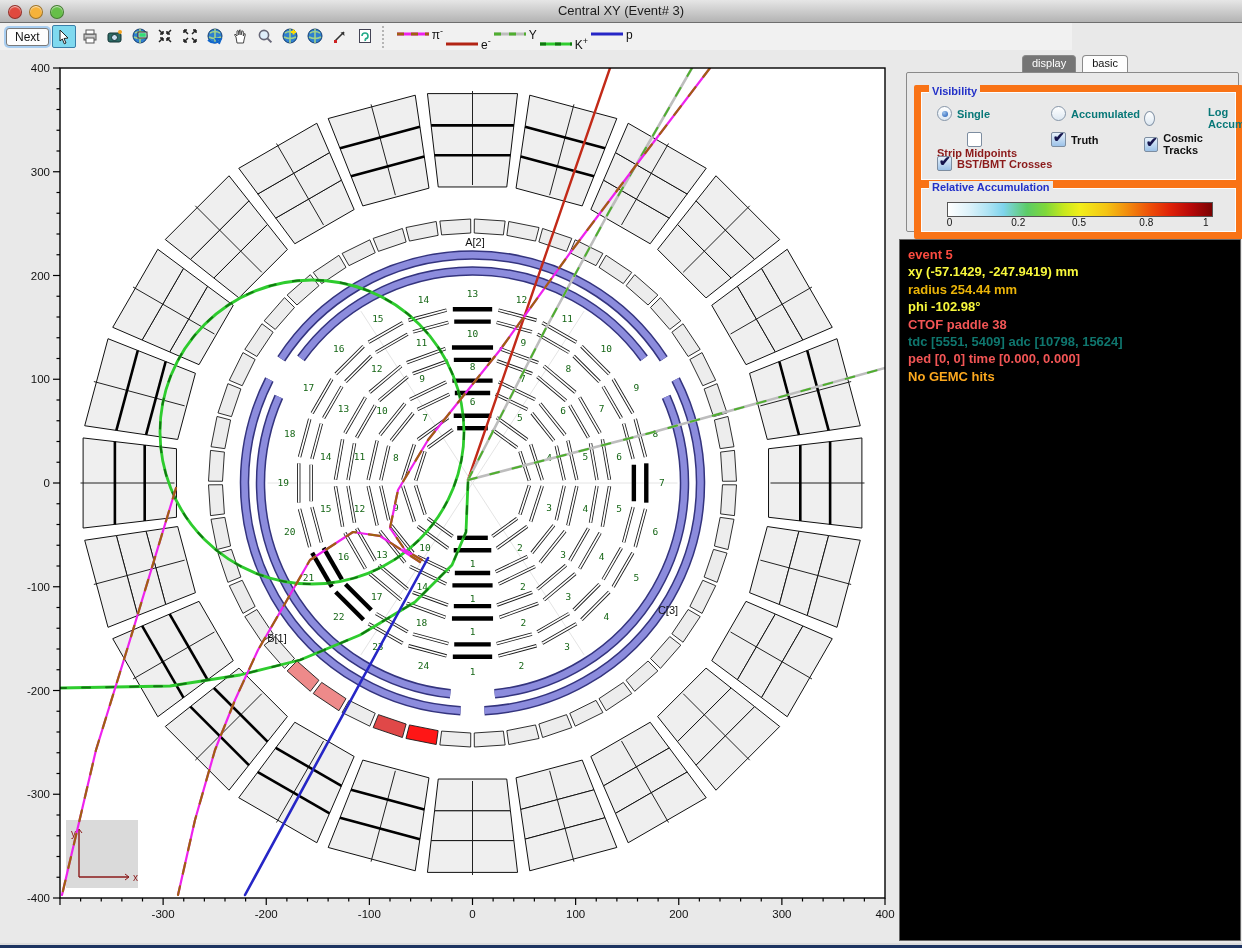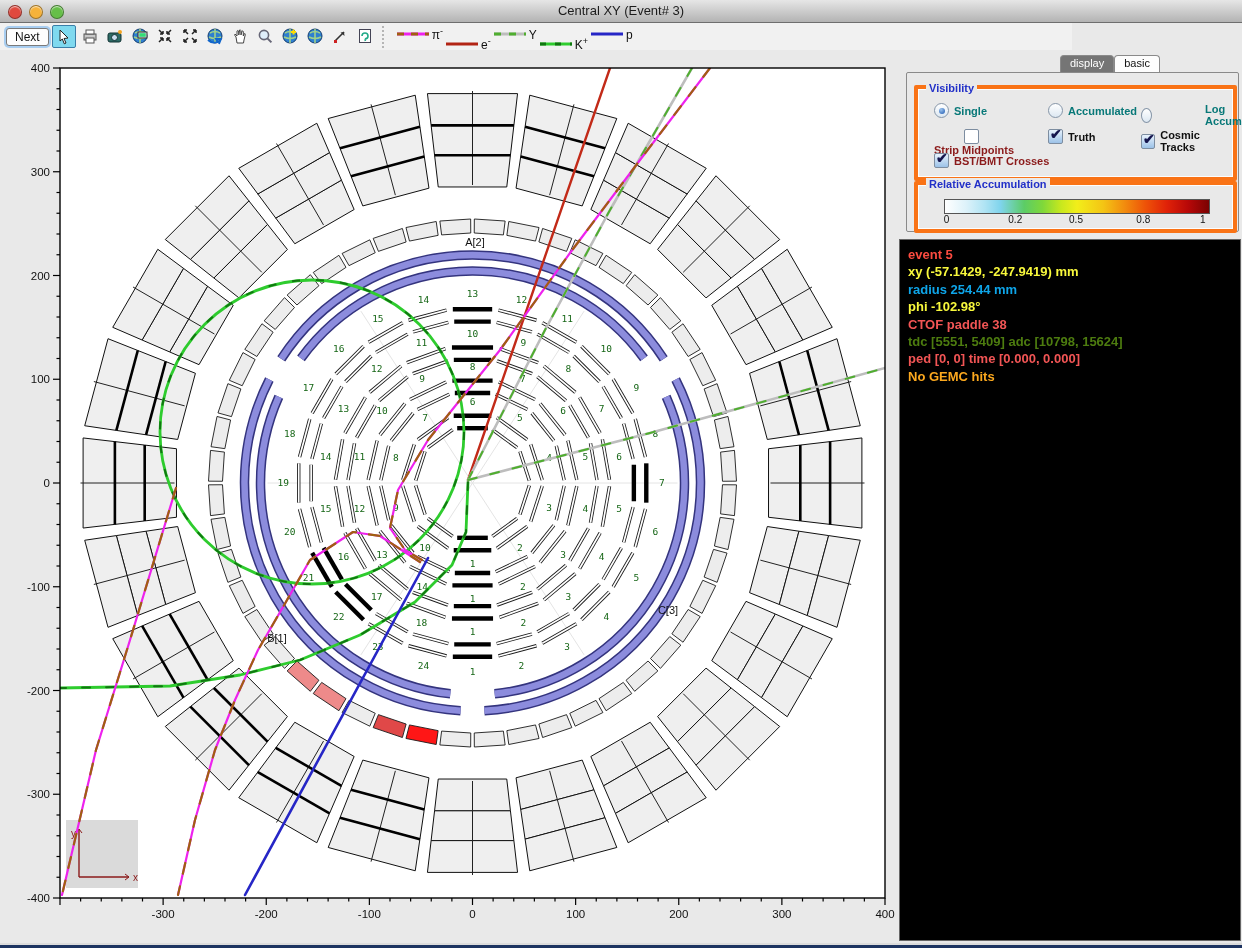--- a/index.html
+++ b/index.html
@@ -22,28 +22,28 @@
   .legend{display:flex;align-items:flex-start;height:26px;}
   .leg-item{display:flex;align-items:center;margin-right:2px;}
   .leg-item.row1{margin-top:12px;}
   .leg-item.row0{margin-top:2px;}
   .leg-label{font-size:12px;color:#111;margin-left:2px;}
   .leg-label sup{font-size:9px;}
   
   .workspace{position:absolute;left:0;top:50px;width:1242px;height:898px;background:#e9e9e9;}
   #plot-svg{position:absolute;left:0;top:0;}
   
-  .tabs{position:absolute;left:1060px;top:5px;display:flex;}
+  .tabs{position:absolute;left:1022px;top:5px;display:flex;gap:6px;}
   .tab{height:16px;padding:1px 9px 0;font-size:11px;border:1px solid #8a8a8a;border-bottom:none;
     border-radius:4px 4px 0 0;}
   .tab.active{background:#757575;color:#fff;}
   .tab.inactive{background:#fdfdfd;color:#111;}
   .panel-box{position:absolute;left:906px;top:22px;width:331px;height:158px;background:#e9e9e9;
     border:1px solid #8a8a8a;border-radius:2px;}
-  .fieldset{position:absolute;border:4px solid #f97316;box-shadow:inset 0 0 0 1px #fdfdfd;border-radius:2px;}
+  .fieldset{position:absolute;border:7px solid #f97316;box-shadow:inset 0 0 0 1px #fdfdfd;border-radius:2px;}
   .fs-title{position:absolute;top:-7px;left:8px;background:#e9e9e9;padding:0 3px;
     font-size:11px;font-weight:bold;color:#2230c8;}
   #fs-visibility{left:7px;top:12px;width:315px;height:88px;}
   #fs-accum{left:7px;top:108px;width:315px;height:44px;}
   .ctl{position:absolute;display:flex;align-items:center;font-size:11px;font-weight:bold;}
   .radio{width:13px;height:13px;border-radius:50%;border:1px solid #8696a8;margin-right:5px;
     background:linear-gradient(#ffffff,#dde8f2);position:relative;}
   .radio.sel::after{content:"";position:absolute;left:3.5px;top:3.5px;width:6px;height:6px;border-radius:50%;
     background:radial-gradient(circle at 35% 30%,#9cc4ee,#1c57b0);}
   .check{width:13px;height:13px;border:1px solid #7d8da0;border-radius:2px;margin-right:5px;
@@ -878,21 +878,21 @@
           <div class="grad-tick" style="left: 50%;">0.5</div>
           <div class="grad-tick" style="left: 75.5%;">0.8</div>
           <div class="grad-tick" style="left: 98%;">1</div>
         </div>
     </div>
   </div>
 
   <div class="info-panel">
       <div class="info-line" style="color: rgb(251, 75, 64);">event 5</div>
       <div class="info-line" style="color: rgb(248, 248, 60);">xy (-57.1429, -247.9419) mm</div>
-      <div class="info-line" style="color: #0ea5e9;">radius 254.44 mm</div>
+      <div class="info-line" style="color: #eab308;">radius 254.44 mm</div>
       <div class="info-line" style="color: rgb(248, 248, 60);">phi -102.98°</div>
       <div class="info-line" style="color: rgb(242, 85, 85);">CTOF paddle 38</div>
-      <div class="info-line" style="color: #4d7c0f;">tdc [5551, 5409] adc [10798, 15624]</div>
+      <div class="info-line" style="color: #0f766e;">tdc [5551, 5409] adc [10798, 15624]</div>
       <div class="info-line" style="color: rgb(242, 85, 85);">ped [0, 0] time [0.000, 0.000]</div>
       <div class="info-line" style="color: rgb(251, 168, 30);">No GEMC hits</div>
     </div>
   <div class="bottom-strip"></div>
 </div>
 
 </body></html>

